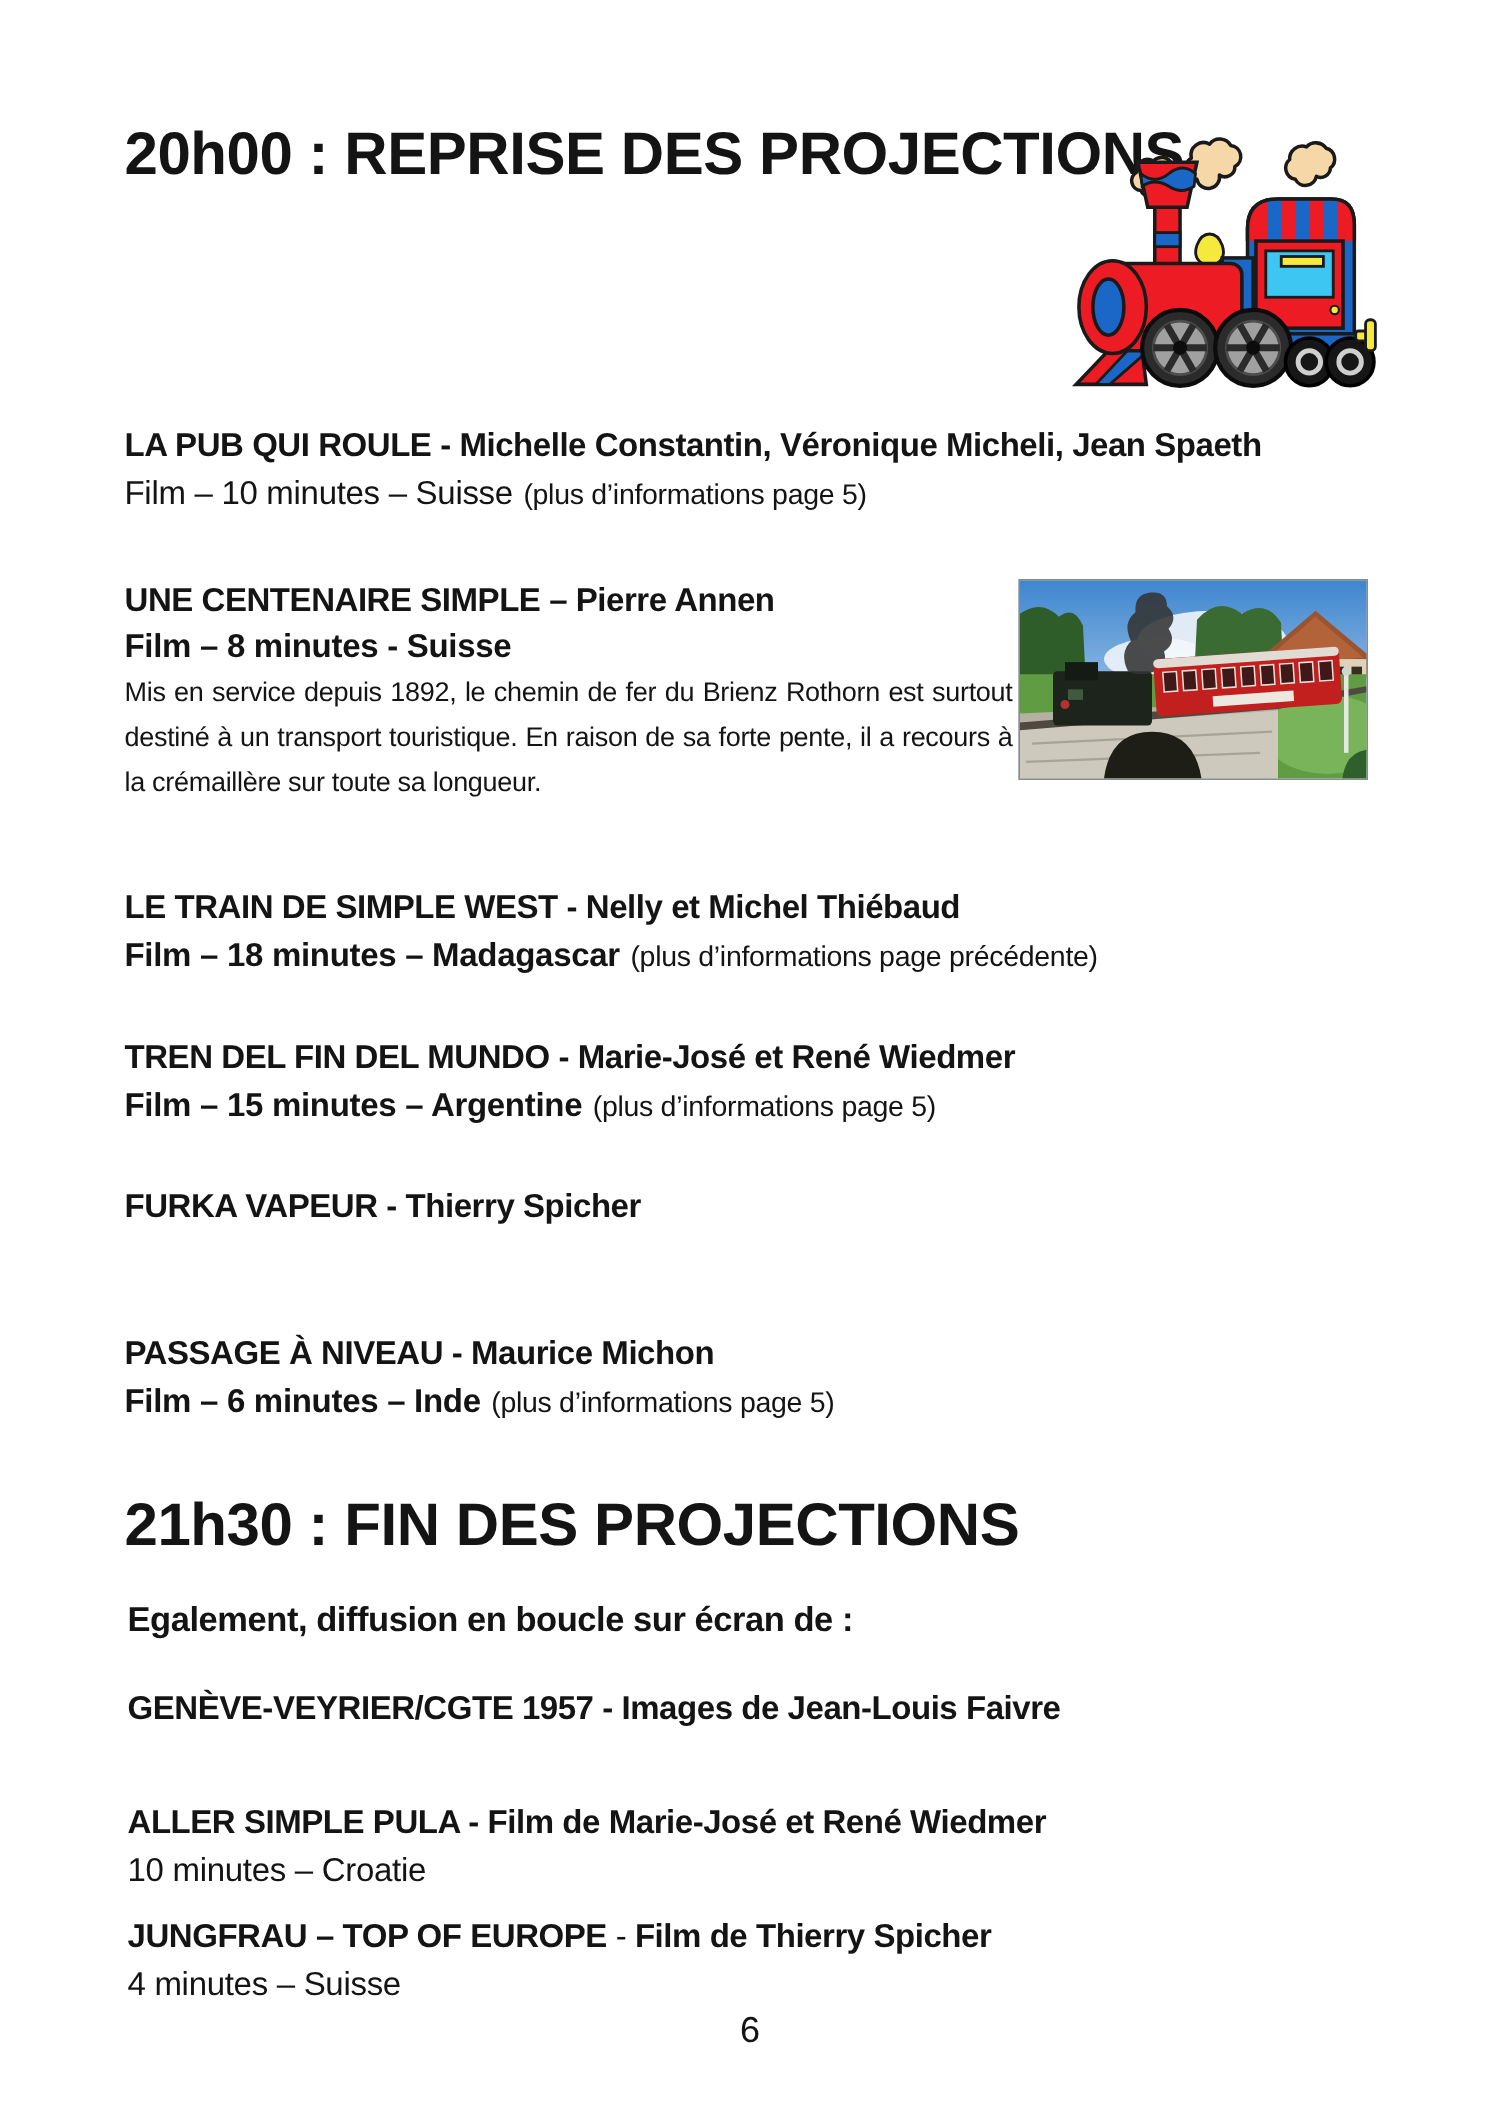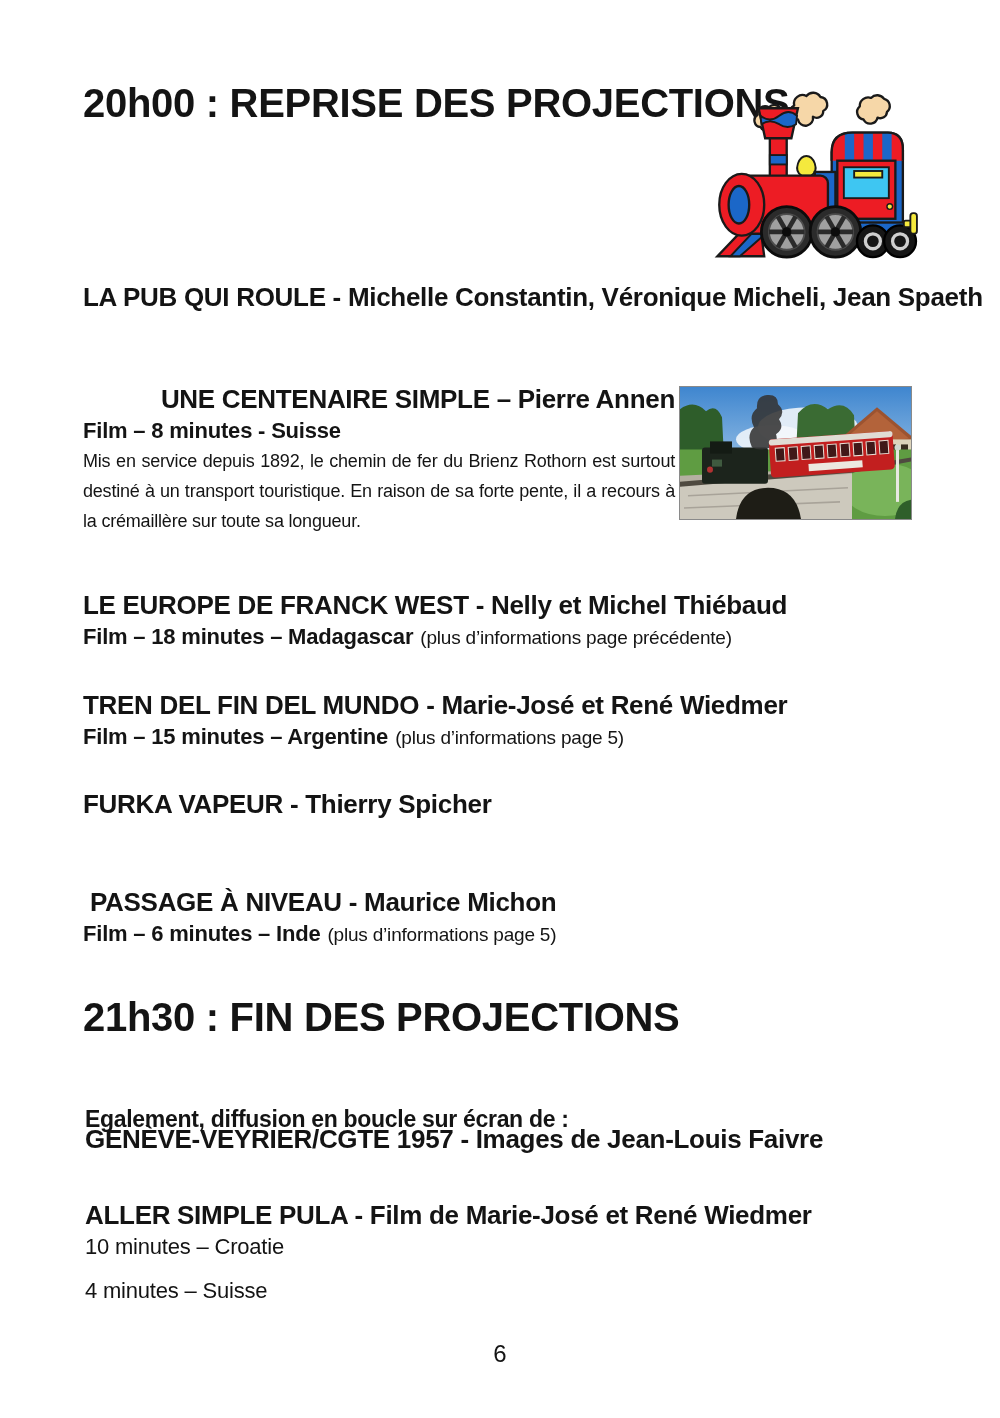--- a/index.html
+++ b/index.html
@@ -3,26 +3,26 @@
 <meta charset="utf-8">
 <style>
   html,body{margin:0;padding:0;}
   body{
     width:1000px;height:1418px;background:#ffffff;position:relative;overflow:hidden;
     font-family:"Liberation Sans", sans-serif;color:#141414;
   }
   .abs{position:absolute;}
   .h1{font-size:40px;font-weight:bold;letter-spacing:-0.3px;white-space:nowrap;}
   .entry{left:83px;line-height:32px;}
-  .etitle{font-size:26px;font-weight:bold;letter-spacing:-0.3px;white-space:nowrap;text-align:right;}
+  .etitle{font-size:22px;font-weight:bold;letter-spacing:-0.3px;white-space:nowrap;}
   .meta{font-size:22px;letter-spacing:-0.2px;}
   .bold{font-weight:bold;}
   .note{font-size:19px;margin-left:7px;letter-spacing:-0.2px;}
   .desc{font-size:18px;line-height:30px;text-align:justify;width:592px;letter-spacing:-0.2px;}
-  .lead{font-size:23px;font-weight:bold;letter-spacing:-0.3px;white-space:nowrap;margin-top:40px;}
+  .lead{font-size:23px;font-weight:bold;letter-spacing:-0.3px;white-space:nowrap;}
   .pagenum{left:0;width:100%;text-align:center;font-size:24px;}
   .photo{left:679px;top:386px;width:233px;height:134px;border:1px solid #8a8a8a;box-sizing:border-box;background:#9db8d2;}
   .photo svg{display:block;width:100%;height:100%;}
   .trainwrap{left:702px;top:82px;width:220px;height:178px;}
   .trainwrap svg{display:block;width:100%;height:100%;}
 </style>
 </head>
 <body>
 
 <div class="abs h1" style="left:83px;top:81px;">20h00 : REPRISE DES PROJECTIONS</div>
@@ -109,20 +109,21 @@
 
     <g fill="#f5e93d" stroke="#1a1a1a" stroke-width="2">
       <rect x="213" y="148" width="12" height="7" rx="2"></rect>
       <rect x="220" y="140" width="7" height="22" rx="3"></rect>
     </g>
   </svg>
 </div>
 
 <div class="abs entry" style="top:281px;">
   <div class="etitle">LA PUB QUI ROULE - Michelle Constantin, Véronique Micheli, Jean Spaeth</div>
+  <div><span class="meta">Film – 10 minutes – Suisse</span><span class="note">(plus d’informations page 5)</span></div>
 </div>
 
 <div class="abs entry" style="top:384px;width:592px;line-height:31px;">
   <div class="etitle">UNE CENTENAIRE SIMPLE – Pierre Annen</div>
   <div class="meta bold">Film – 8 minutes - Suisse</div>
   <div class="desc">Mis en service depuis 1892, le chemin de fer du Brienz Rothorn est surtout destiné à un transport touristique. En raison de sa forte pente, il a recours à la crémaillère sur toute sa longueur.</div>
 </div>
 
 <div class="abs photo">
   <svg viewBox="0 0 231 131" preserveAspectRatio="none">
@@ -182,21 +183,21 @@
       </g>
       <rect x="128" y="75" width="54" height="7" fill="#ece8e0"></rect>
     </g>
 
     <rect x="216" y="62" width="3" height="52" fill="#e8e8e2"></rect>
     <circle cx="217.5" cy="60" r="3" fill="#cfd8cf"></circle>
   </svg>
 </div>
 
 <div class="abs entry" style="top:589px;">
-  <div class="etitle">LE EUROPE DE FRANCK WEST - Nelly et Michel Thiébaud</div>
+  <div class="etitle">LE TRAIN DE SIMPLE WEST - Nelly et Michel Thiébaud</div>
   <div><span class="meta bold">Film – 18 minutes – Madagascar</span><span class="note">(plus d’informations page précédente)</span></div>
 </div>
 
 <div class="abs entry" style="top:689px;">
   <div class="etitle">TREN DEL FIN DEL MUNDO - Marie-José et René Wiedmer</div>
   <div><span class="meta bold">Film – 15 minutes – Argentine</span><span class="note">(plus d’informations page 5)</span></div>
 </div>
 
 <div class="abs entry" style="top:788px;">
   <div class="etitle">FURKA VAPEUR - Thierry Spicher</div>
@@ -214,16 +215,17 @@
 <div class="abs entry" style="left:85px;top:1123px;">
   <div class="etitle">GENÈVE-VEYRIER/CGTE 1957 - Images de Jean-Louis Faivre</div>
 </div>
 
 <div class="abs entry" style="left:85px;top:1199px;">
   <div class="etitle">ALLER SIMPLE PULA - Film de Marie-José et René Wiedmer</div>
   <div class="meta">10 minutes – Croatie</div>
 </div>
 
 <div class="abs entry" style="left:85px;top:1275px;">
+  <div class="etitle"><span>JUNGFRAU – TOP OF EUROPE</span><span style="font-weight:normal;"> - </span><span>Film de Thierry Spicher</span></div>
   <div class="meta">4 minutes – Suisse</div>
 </div>
 
 <div class="abs pagenum" style="top:1340px;">6</div>
 
 </body></html>

